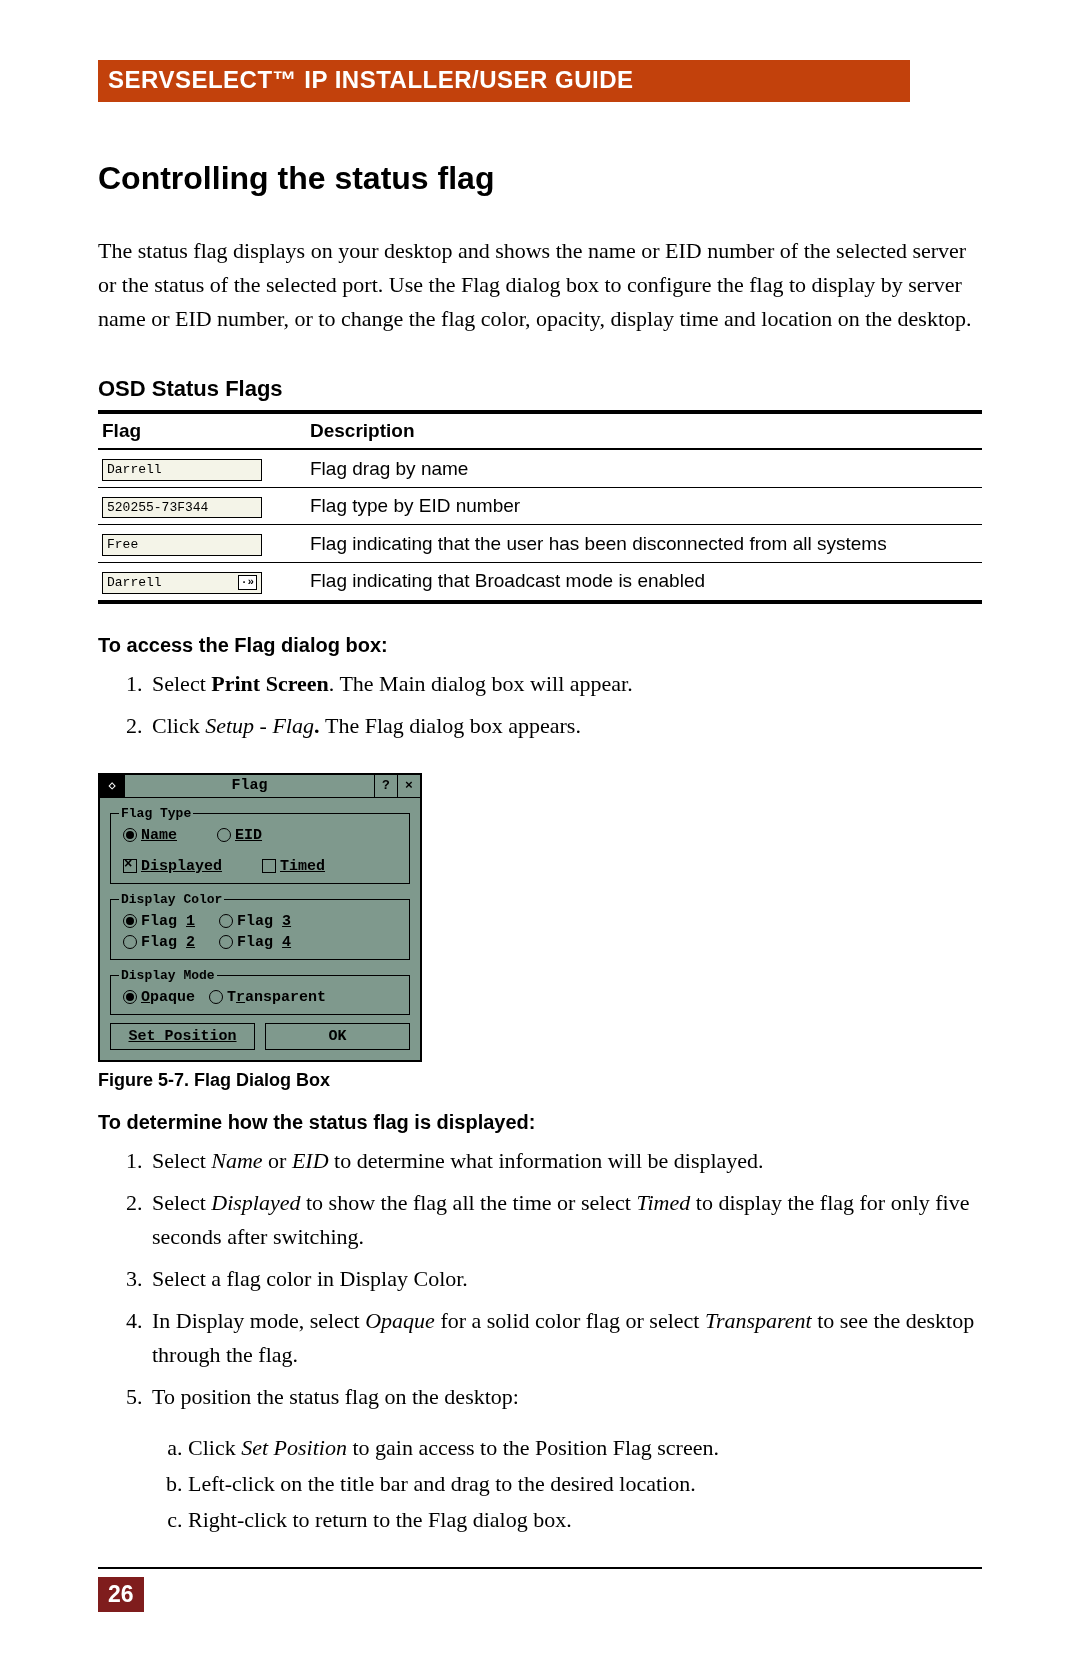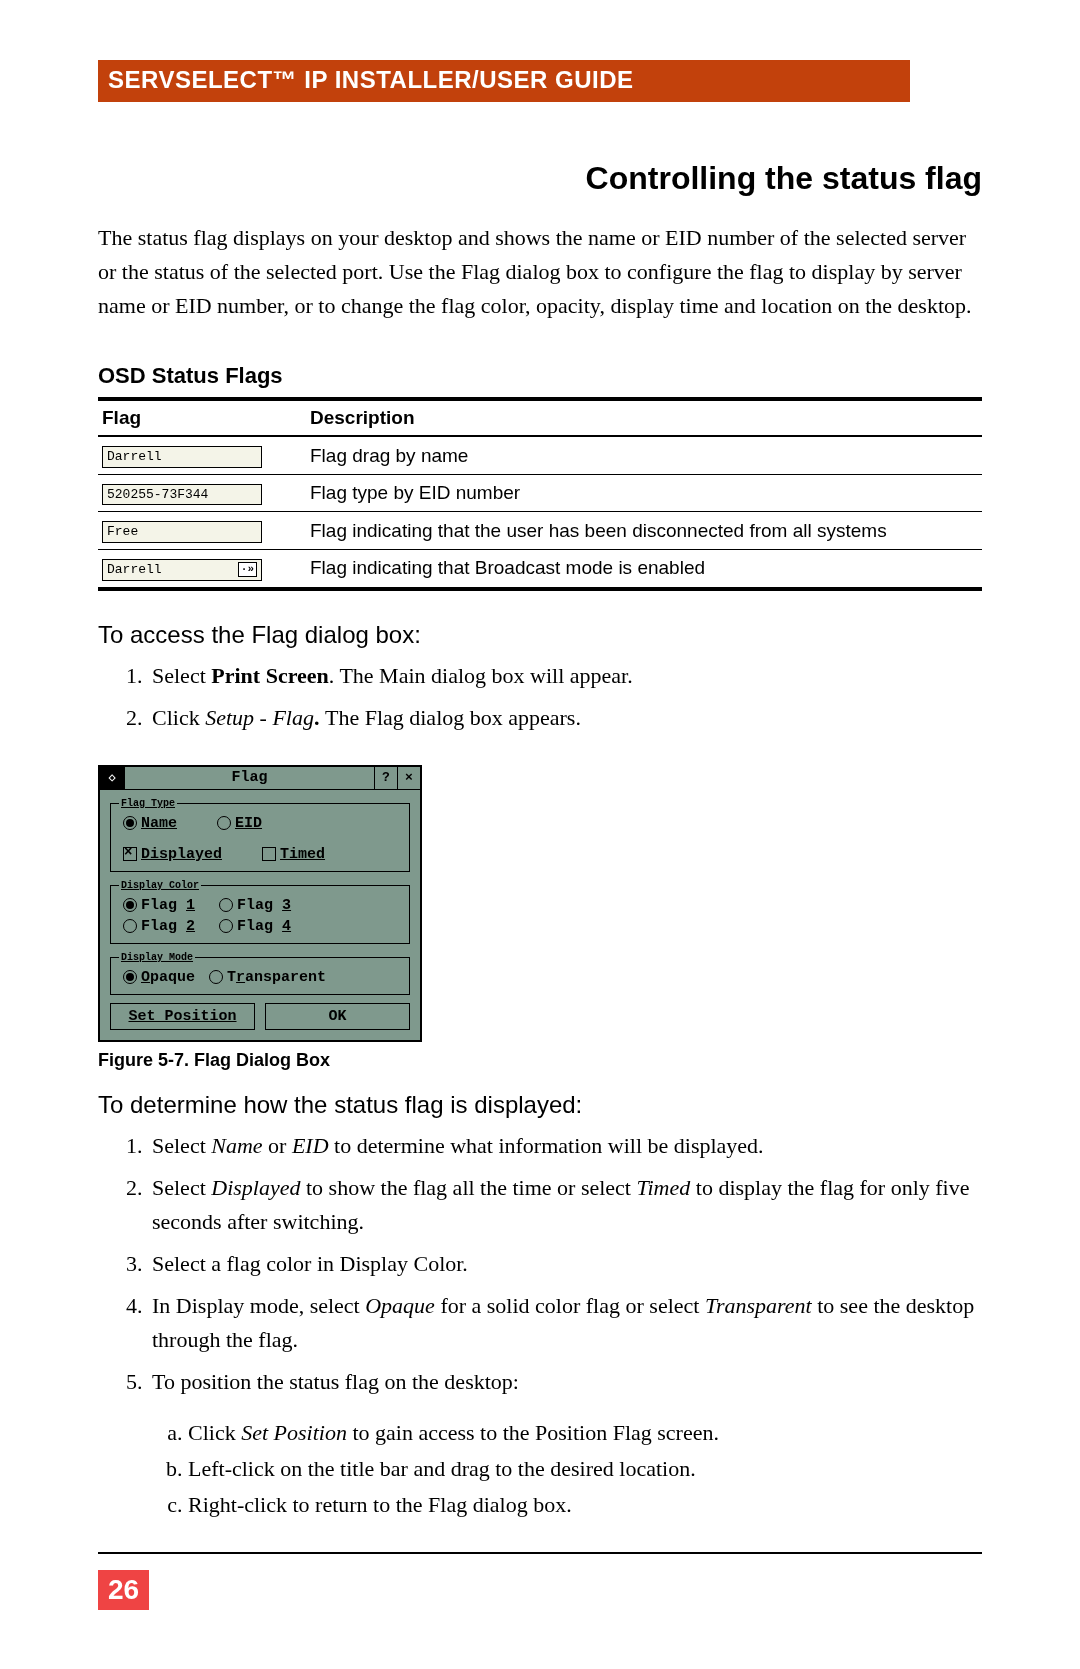--- a/index.html
+++ b/index.html
@@ -22,22 +22,21 @@
     font-size: 24px;
     padding: 6px 10px 8px 10px;
     letter-spacing: 0.5px;
     margin-bottom: 58px;
     width: 792px;
   }
   h1.section-title {
     font-family: Arial, Helvetica, sans-serif;
     font-weight: bold;
     font-size: 32px;
-    margin: 0 0 24px 0;
-    text-align: right;
+    margin: 0 0 37px 0;
   }
   p.body {
     font-size: 22px;
     line-height: 1.55;
     margin: 0 0 40px 0;
   }
   h2.sub-title {
     font-family: Arial, Helvetica, sans-serif;
     font-weight: bold;
     font-size: 22px;
@@ -83,22 +82,22 @@
   }
   .bcast-icon {
     font-weight: bold;
     border: 1px solid #000;
     padding: 0 2px;
     font-size: 11px;
     background: #fff;
   }
   .bold-sans {
     font-family: Arial, Helvetica, sans-serif;
-    font-weight: normal;
-    font-size: 24px;
+    font-weight: bold;
+    font-size: 20px;
     margin: 0 0 10px 0;
   }
   ol.steps {
     font-size: 22px;
     line-height: 1.55;
     padding-left: 50px;
     margin: 0 0 30px 0;
   }
   ol.steps > li { padding-left: 4px; margin-bottom: 8px; }
   ol.steps .bold { font-weight: bold; font-family: inherit; }
@@ -147,21 +146,21 @@
     border-left: 1px solid #000;
     display:flex;align-items:center;justify-content:center;
     font-size:13px;
   }
   .dialog-body { padding: 8px 10px 10px 10px; }
   fieldset.group {
     border: 1px solid #000;
     margin: 0 0 8px 0;
     padding: 4px 8px 6px 8px;
   }
-  fieldset.group legend { padding: 0 2px; font-size: 10px; text-decoration: underline; }
+  fieldset.group legend { padding: 0 2px; font-size: 13px; }
   .row { display: flex; gap: 40px; padding: 2px 4px; }
   .row.wide { gap: 24px; }
   .radio, .check {
     display: inline-block; width: 12px; height: 12px;
     border: 1px solid #000; margin-right: 4px; vertical-align: middle;
     position: relative;
   }
   .radio { border-radius: 50%; }
   .radio.sel::after {
     content:""; position:absolute; inset:2px; background:#000; border-radius:50%;
@@ -175,25 +174,25 @@
     flex:1; border:1px solid #000; text-align:center;
     padding:4px 0; background:#7f998d;
   }
   .footer-line {
     border-top: 2px solid #000;
     margin-top: 20px;
     width: 100%;
   }
   .page-num {
     display:inline-block;
-    background:#ef4444;color:#fff;
-    font-family: Arial, Helvetica, sans-serif;
-    font-weight:bold;font-size:28px;
+    background:#7f1d1d;color:#fff;
+    font-family: Arial, Helvetica, sans-serif;
+    font-weight:bold;font-size:23px;
     padding:4px 10px;
-    margin-top:16px;
+    margin-top:8px;
   }
 </style>
 </head>
 <body>
 
 <div class="page">
 
   <div class="header-bar">SERVSELECT™ IP INSTALLER/USER GUIDE</div>
 
   <h1 class="section-title">Controlling the status flag</h1>

